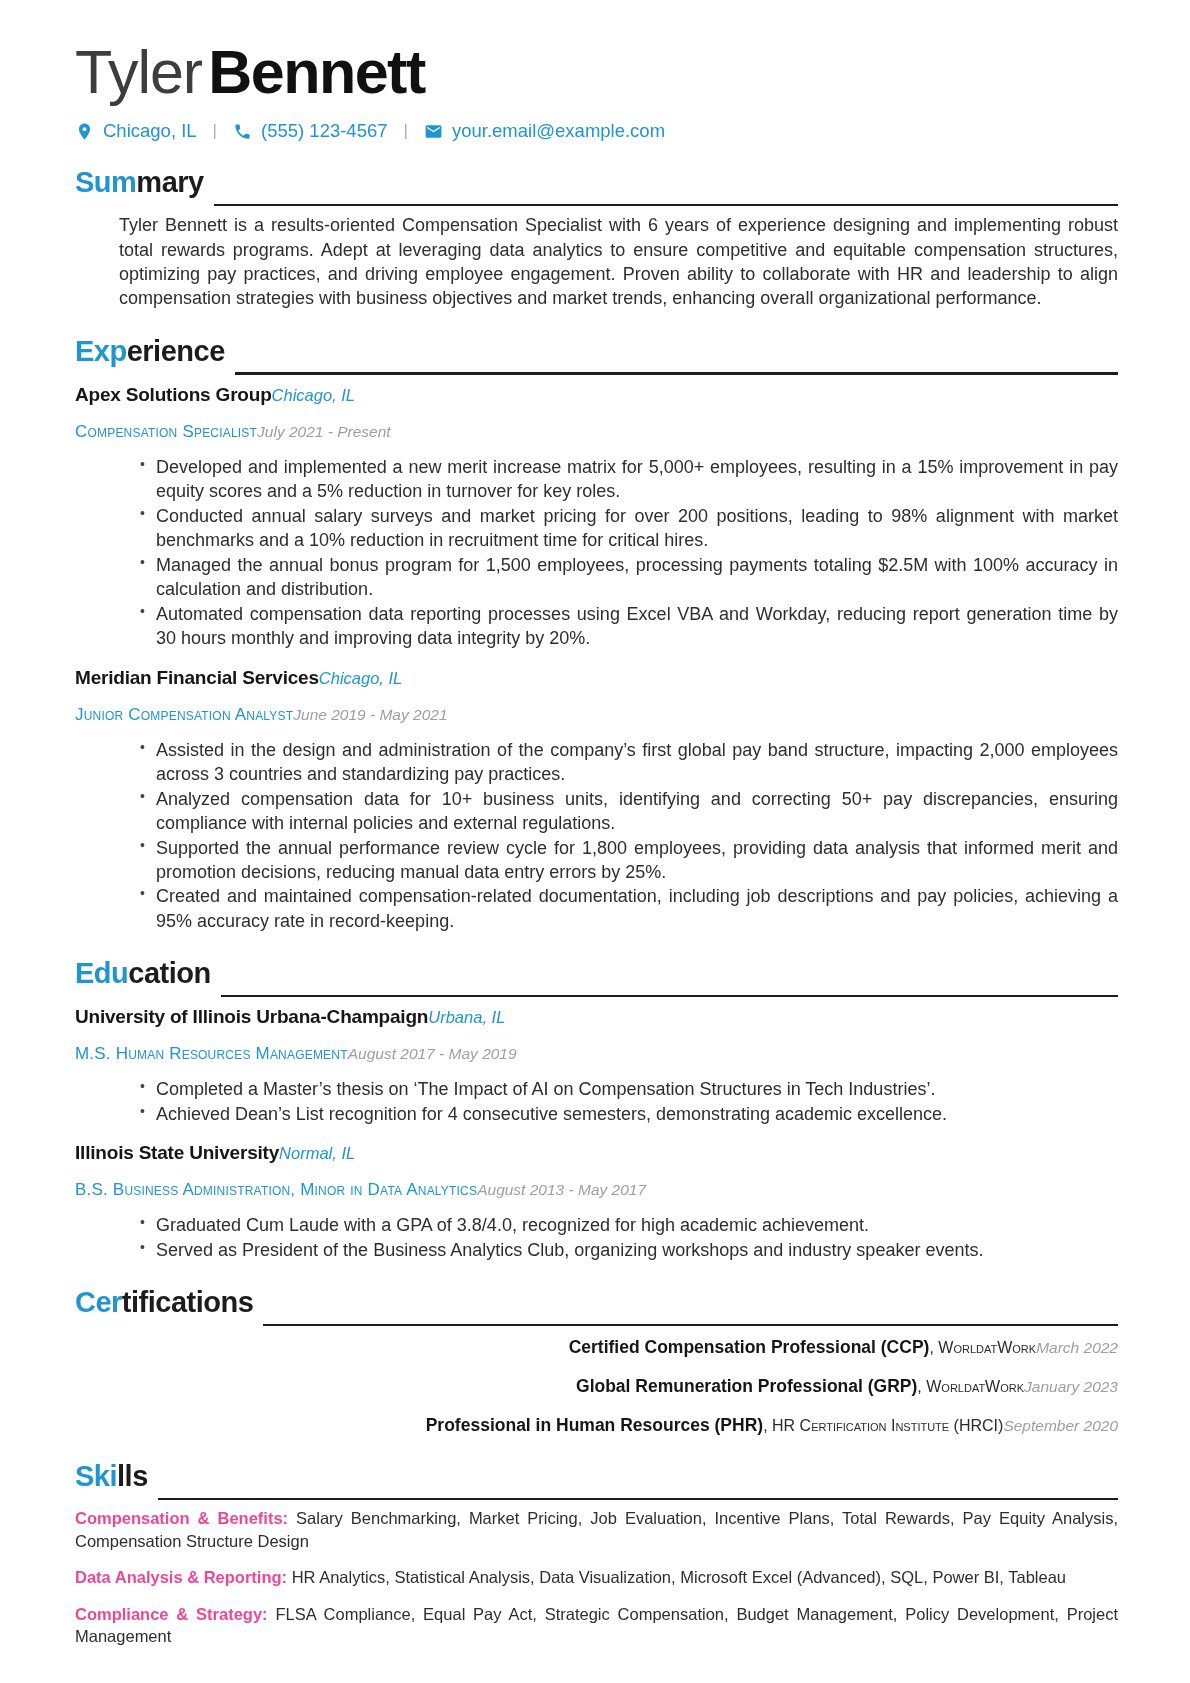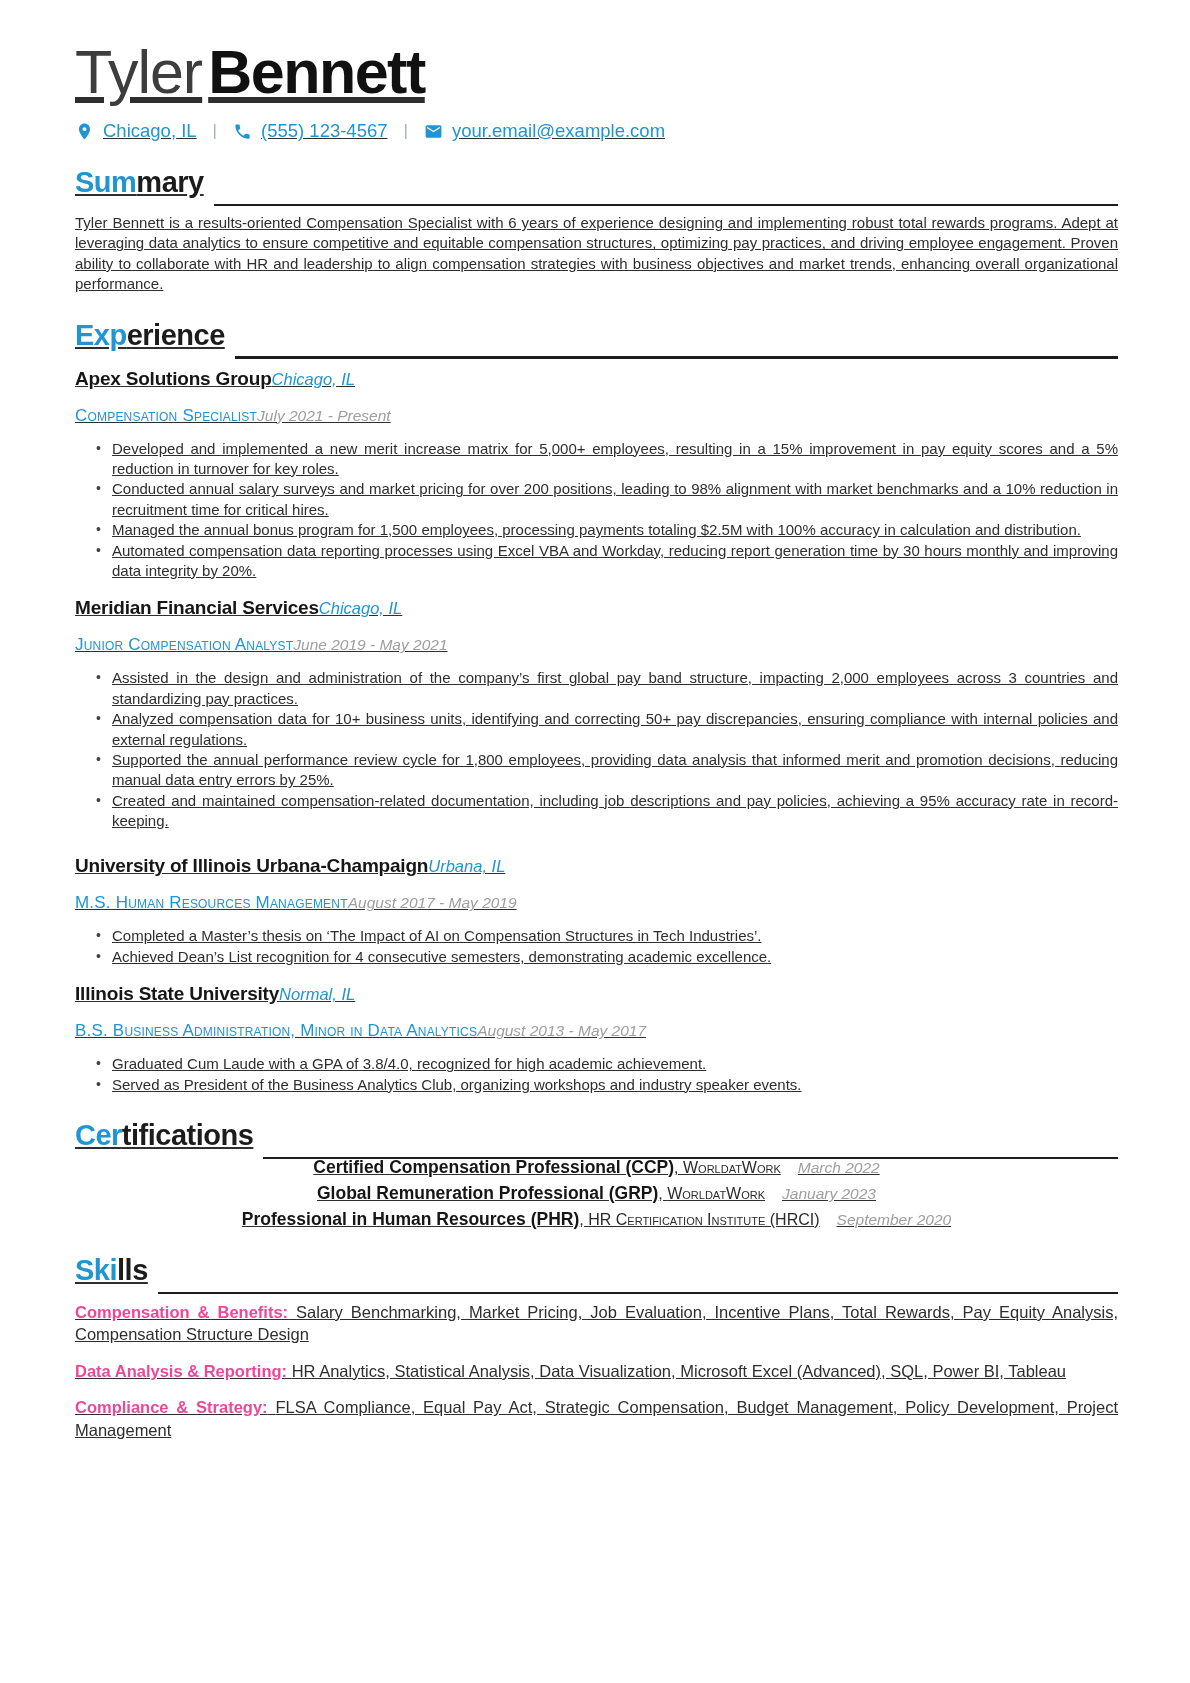--- a/index.html
+++ b/index.html
@@ -8,52 +8,52 @@
     --body_text:#2e2e2e;
     --muted:#9e9e9e;
   }
   *{box-sizing:border-box;margin:0;padding:0;}
   html,body{width:1190px;background:#ffffff;}
   body{
     font-family:"Liberation Sans","DejaVu Sans",sans-serif;
     color:var(--body_text);
     width:1190px;height:1683px;overflow:hidden;
   }
-  .page{padding:40px 72px 30px 75px;text-decoration:underline;}
+  .page{padding:40px 72px 30px 75px;}
 
   
   .name{font-size:61px;line-height:1.05;letter-spacing:-1px;color:#3d3d3d;font-weight:400;}
   .name .last{font-weight:800;color:#111111;margin-left:6px;letter-spacing:-1.5px;}
   .contact{display:flex;align-items:center;margin-top:16px;font-size:18.5px;color:var(--accent);}
   .contact .c-item{display:flex;align-items:center;gap:9px;}
   .contact svg{width:19px;height:19px;fill:var(--accent);}
   .contact .pipe{color:#9fb3c0;margin:0 16px;font-size:17px;}
 
   
   section{margin-top:24px;}
   h2{display:flex;align-items:flex-end;font-size:29px;font-weight:700;letter-spacing:-0.5px;color:var(--heading_text);}
   h2 .accent{color:var(--accent);}
   .h2rule{flex:1;height:2.5px;background:#1d1d1d;margin-left:10px;transform:translateY(7px);}
   .sec-body{margin-top:14px;}
 
-  p.justified, li{font-size:15px;line-height:1.36;text-align:justify;hyphens:auto;-webkit-hyphens:auto;}
+  p.justified, li{font-size:18px;line-height:1.36;text-align:justify;hyphens:auto;margin-left:44px;-webkit-hyphens:auto;}
 
   
   .entry{margin-top:16px;}
   .entry-row{display:flex;align-items:baseline;}
   .org{font-size:19px;font-weight:700;color:#161616;letter-spacing:-0.2px;}
   .loc{font-size:16.5px;font-style:italic;color:var(--accent);}
   .role{font-size:17px;color:var(--accent);font-variant:small-caps;letter-spacing:0.2px;margin-top:16px;}
   .dates{font-size:15.5px;font-style:italic;color:var(--muted);}
   ul.bullets{list-style:none;margin-top:13px;padding-left:37px;}
   ul.bullets li{position:relative;}
   ul.bullets li::before{content:"\2022";position:absolute;left:-16px;top:0;font-size:14px;color:#444;}
 
   
-  .cert-row{display:flex;justify-content:center;align-items:baseline;margin-top:5px;gap:17px;}
+  .cert-row{display:flex;justify-content:flex-end;align-items:baseline;margin-top:18px;}
   .cert-name{font-size:17.5px;font-weight:700;color:#161616;}
   .cert-sep{font-size:16px;color:var(--body_text);}
   .cert-issuer{font-size:16px;font-variant:small-caps;color:#2b2b2b;}
 
   
   .skill-line{margin-top:14px;font-size:16.5px;line-height:1.36;text-align:justify;}
   .skill-label{font-weight:700;color:#ec4899;}
 </style>
 </head>
 <body>
@@ -133,20 +133,25 @@
       <ul class="bullets">
         <li>Assisted in the design and administration of the company’s first global pay band structure, impacting 2,000 employees across 3 countries and standardizing pay practices.</li>
         <li>Analyzed compensation data for 10+ business units, identifying and correcting 50+ pay discrepancies, ensuring compliance with internal policies and external regulations.</li>
         <li>Supported the annual performance review cycle for 1,800 employees, providing data analysis that informed merit and promotion decisions, reducing manual data entry errors by 25%.</li>
         <li>Created and maintained compensation-related documentation, including job descriptions and pay policies, achieving a 95% accuracy rate in record-keeping.</li>
       </ul>
     </div>
   </section>
 
   <section>
+    <h2>
+        <span class="accent">Edu</span>
+        <span>cation</span>
+        <span class="h2rule"></span>
+      </h2>
 
     <div class="entry">
       <div class="entry-row">
         <span class="org">University of Illinois Urbana-Champaign</span>
         <span class="loc">Urbana, IL</span>
       </div>
       <div class="entry-row">
         <span class="role">M.S. Human Resources Management</span>
         <span class="dates">August 2017 - May 2019</span>
       </div>

